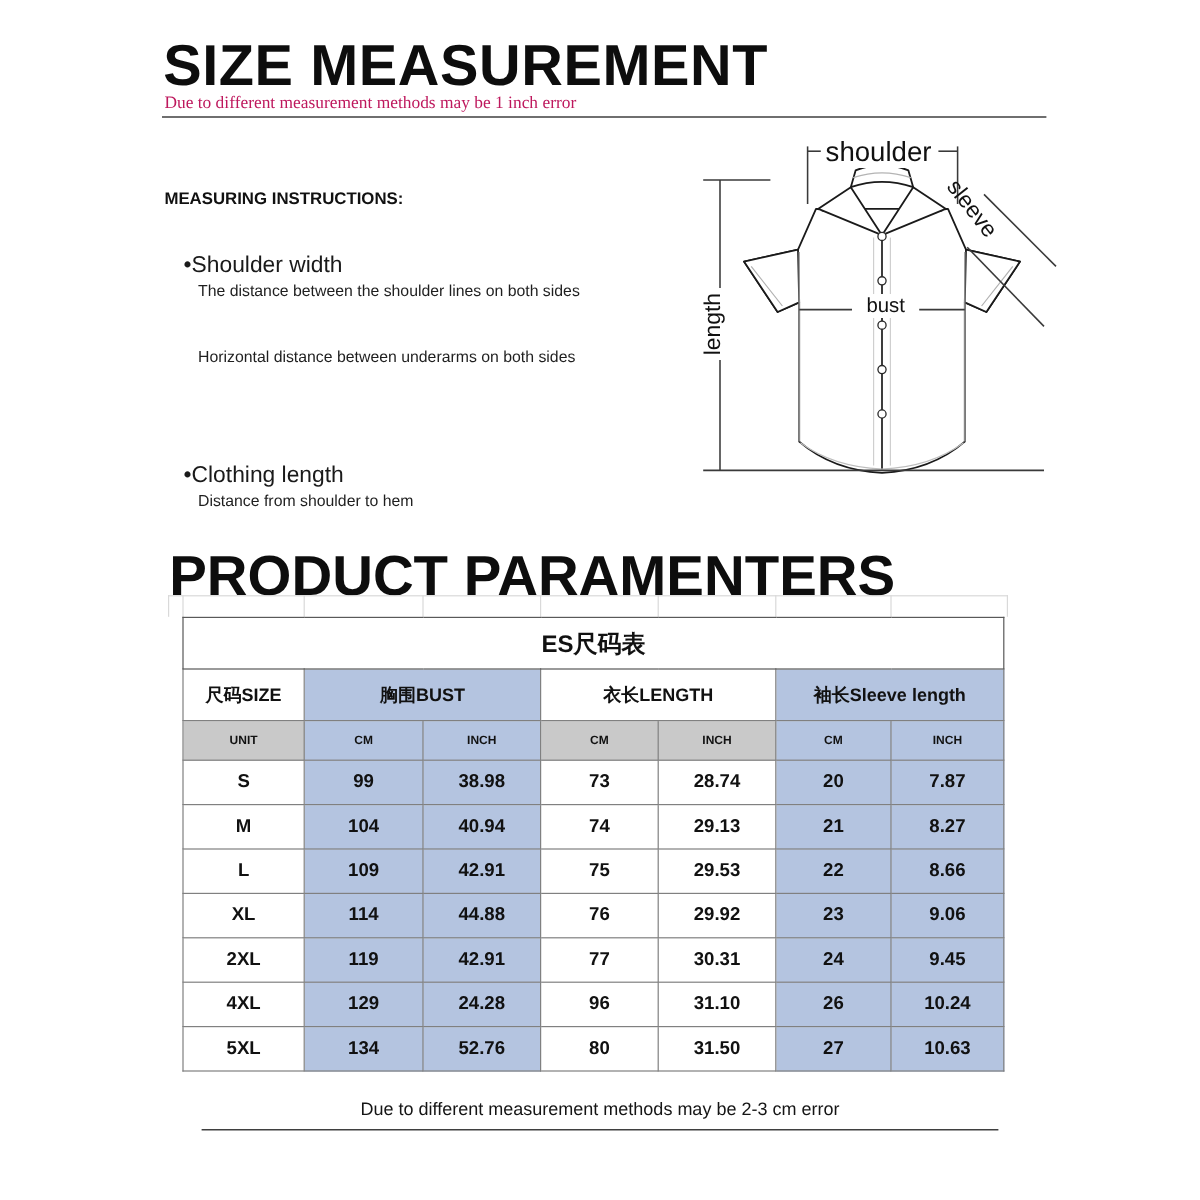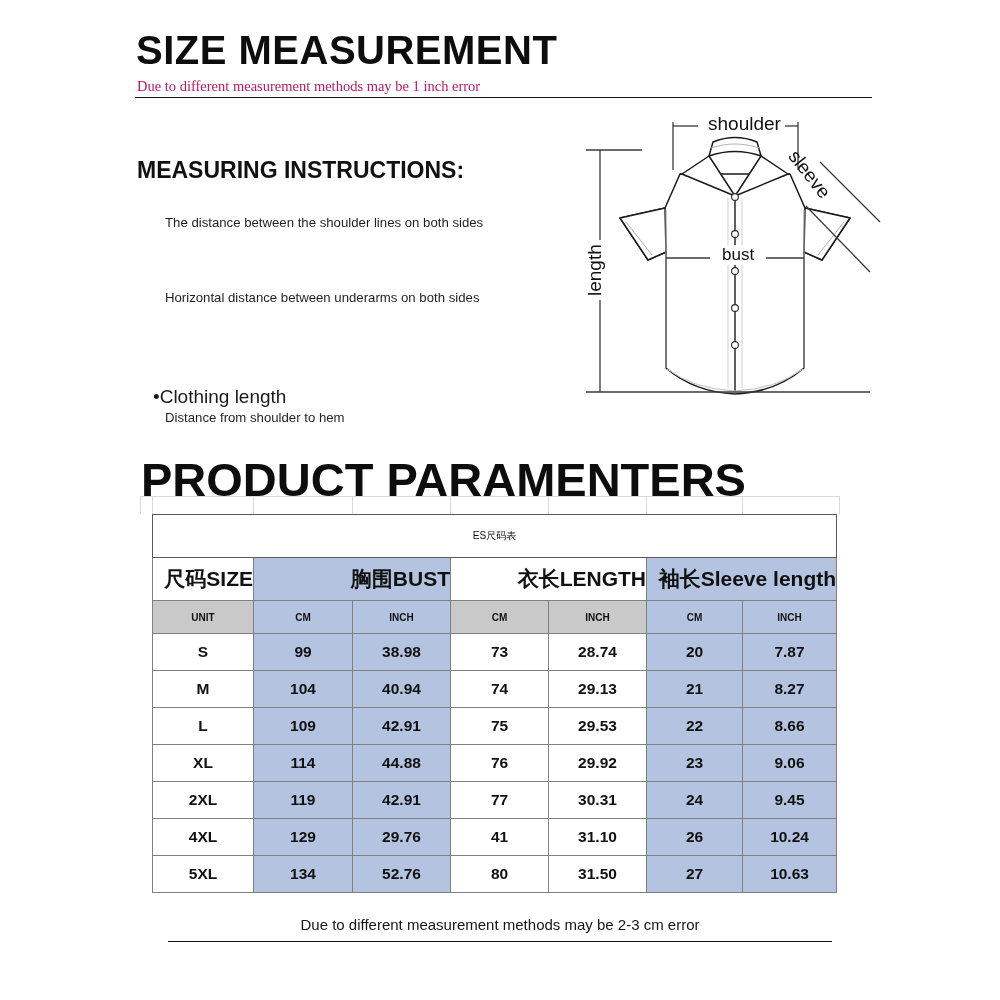--- a/index.html
+++ b/index.html
@@ -8,38 +8,38 @@
     background:#ffffff;
     font-family:"Liberation Sans", sans-serif;
     color:#111;
     overflow:hidden;
     position:relative;
   }
 
   
   .size-title{
     position:absolute;left:136px;top:28px;
-    font-size:40px;font-weight:bold;letter-spacing:0.5px;
+    font-size:48px;font-weight:bold;letter-spacing:0.5px;
     color:#0d0d0d;white-space:nowrap;
     font-family:"Liberation Sans", sans-serif;
   }
   .size-sub{
     position:absolute;left:137px;top:78px;
     font-size:14.5px;color:#be185d;white-space:nowrap;
     font-family:"Liberation Serif", serif;
   }
   .rule-top{
     position:absolute;left:135px;top:97px;width:737px;height:0;
     border-top:1.6px solid #111;
   }
 
   
   .mi-title{
     position:absolute;left:137px;top:157px;
-    font-size:23px;font-weight:bold;white-space:nowrap;
+    font-size:14px;font-weight:bold;white-space:nowrap;
   }
   .mi-block{position:absolute;}
   .mi-head{
     font-size:19px;font-weight:400;color:#1a1a1a;white-space:nowrap;
     line-height:1.05;
   }
   .mi-desc{
     font-size:13.2px;color:#1f1f1f;white-space:nowrap;
     margin-top:4px;margin-left:12px;line-height:1.1;
   }
@@ -47,21 +47,21 @@
   #mi1{left:153px;top:287px;}
   #mi2{left:153px;top:362px;margin-top:25px;}
 
   
   .shirt-wrap{position:absolute;left:570px;top:100px;width:330px;height:300px;}
   .shirt-wrap svg{display:block;}
   .lbl{
     position:absolute;font-family:"Liberation Sans", sans-serif;
     color:#111;white-space:nowrap;background:#fff;
   }
-  #lbl-shoulder{left:704px;top:113px;font-size:19px;padding:0 4px;}
+  #lbl-shoulder{left:684px;top:113px;font-size:23px;padding:0 4px;}
   #lbl-bust{left:717px;top:245px;font-size:17px;padding:0 5px;}
   #lbl-sleeve{left:801px;top:146px;font-size:19px;
       transform:rotate(52deg);transform-origin:left top;background:transparent;}
   #lbl-length{left:584px;top:300px;font-size:19px;
       transform:rotate(-90deg);transform-origin:left top;padding:0 4px;}
 
   
   .pp-title{
     position:absolute;left:141px;top:452px;
     font-size:47px;font-weight:bold;letter-spacing:0px;
@@ -87,23 +87,23 @@
     border:1px solid #808080;
     text-align:center;
     vertical-align:middle;
     font-weight:bold;
     font-size:14px;
     color:#111;
     background:#ffffff;
     padding:0;
   }
   .tbl td.title-cell{
-    height:42px;font-size:10px;font-weight:normal;
-  }
-  .tbl td.grp{height:42px;font-size:21px;text-align:right;}
+    height:42px;font-size:20px;font-weight:bold;
+  }
+  .tbl td.grp{height:42px;font-size:15px;}
   .tbl td.unit{height:32px;font-size:10px;}
   .tbl td.data{height:36px;font-size:15.5px;}
   .blue{background:#b4c4e0 !important;}
   .gray{background:#c9c9c9 !important;}
   .tbl .outer{border-color:#595959;}
 
   .foot-note{
     position:absolute;left:0;top:916px;width:1000px;
     text-align:center;font-size:15px;color:#151515;
   }
@@ -115,20 +115,21 @@
 </head>
 <body>
 
 <div class="size-title">SIZE  MEASUREMENT</div>
 <div class="size-sub">Due to different measurement methods may be 1 inch error</div>
 <div class="rule-top"></div>
 
 <div class="mi-title">MEASURING INSTRUCTIONS:</div>
 
 <div class="mi-block" id="mi0">
+  <div class="mi-head"><span>•</span><span>Shoulder width</span></div>
   <div class="mi-desc">The distance between the shoulder lines on both sides</div>
 </div>
 
 <div class="mi-block" id="mi1">
   <div class="mi-desc">Horizontal distance between underarms on both sides</div>
 </div>
 
 <div class="mi-block" id="mi2">
   <div class="mi-head"><span>•</span><span>Clothing length</span></div>
   <div class="mi-desc">Distance from shoulder to hem</div>
@@ -284,22 +285,22 @@
       <td class="data blue">119</td>
       <td class="data blue">42.91</td>
       <td class="data">77</td>
       <td class="data">30.31</td>
       <td class="data blue">24</td>
       <td class="data blue">9.45</td>
     </tr>
     <tr>
       <td class="data">4XL</td>
       <td class="data blue">129</td>
-      <td class="data blue">29.76</td>
-      <td class="data">41</td>
+      <td class="data blue">24.28</td>
+      <td class="data">96</td>
       <td class="data">31.10</td>
       <td class="data blue">26</td>
       <td class="data blue">10.24</td>
     </tr>
     <tr>
       <td class="data">5XL</td>
       <td class="data blue">134</td>
       <td class="data blue">52.76</td>
       <td class="data">80</td>
       <td class="data">31.50</td>

